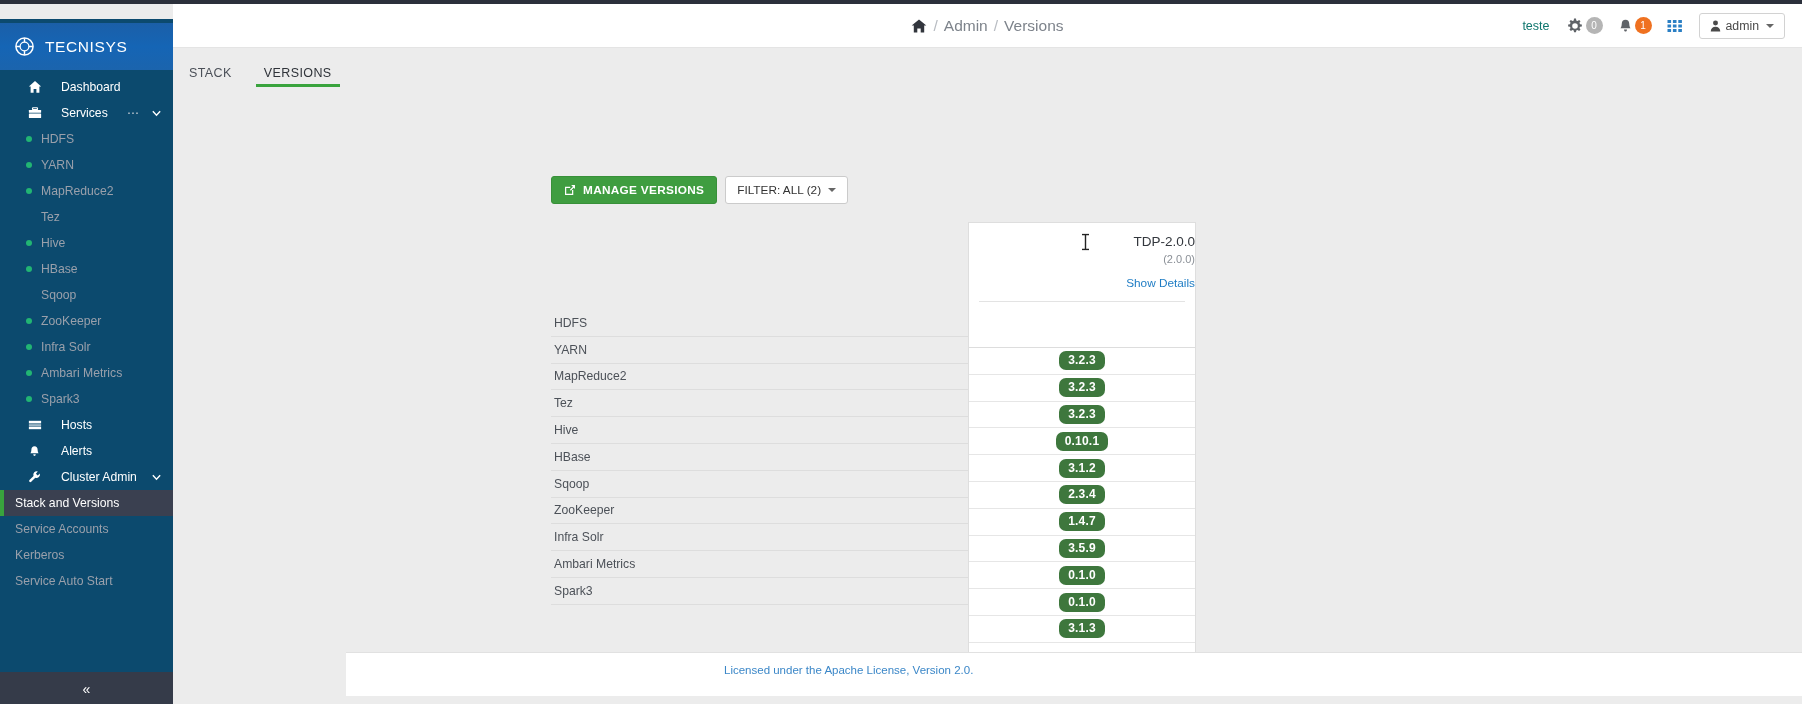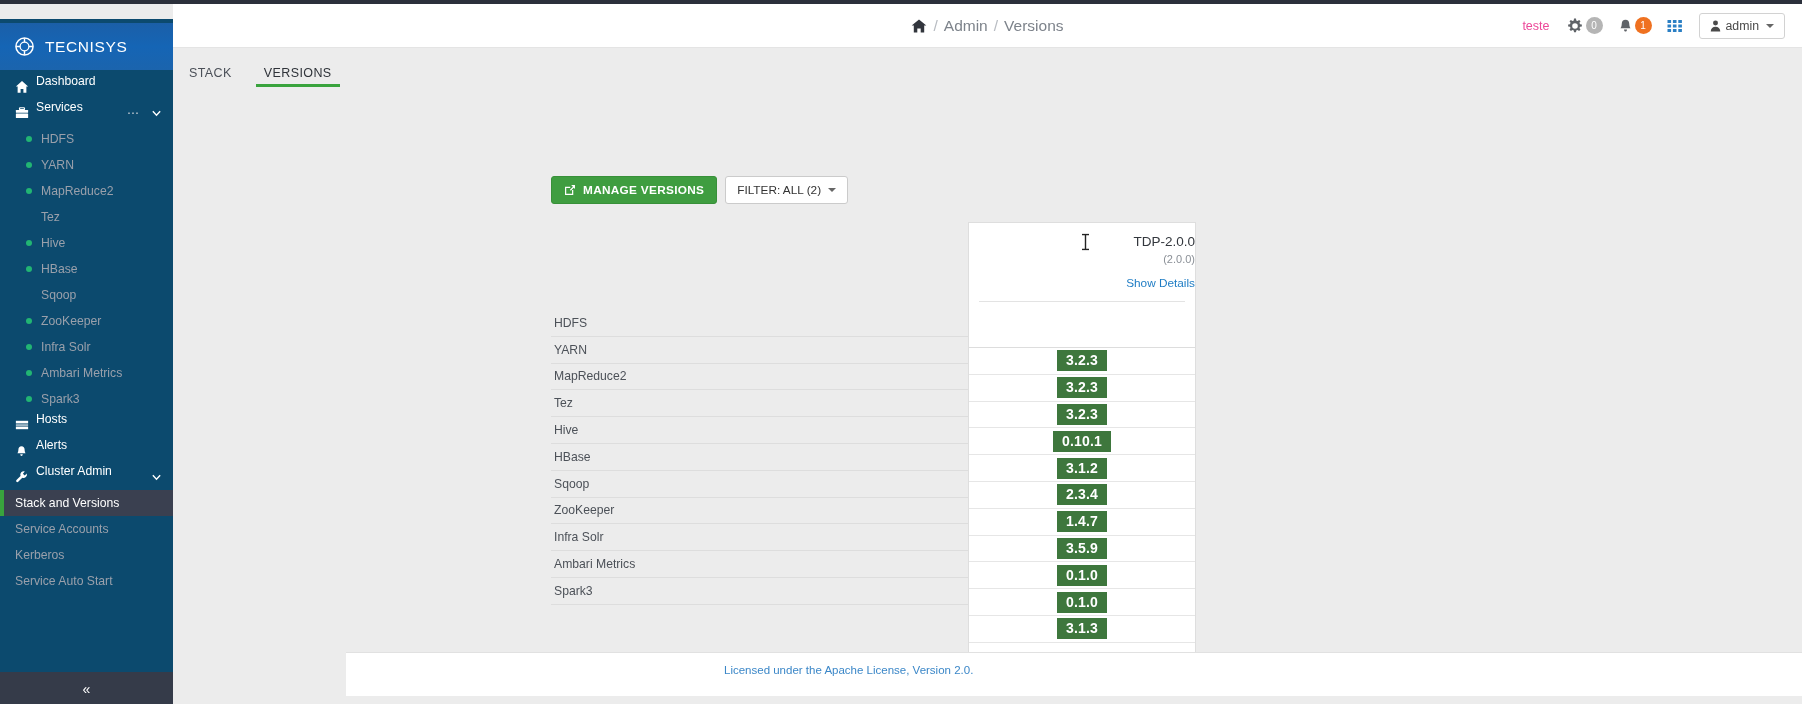--- a/index.html
+++ b/index.html
@@ -33,26 +33,27 @@
     padding-left: 15px;
     margin-top: 4px;
   }
   .brand-logo { width: 19px; height: 19px; flex: 0 0 19px; }
   .brand-text {
     color: #ffffff; font-size: 15.5px; letter-spacing: 0.6px; font-weight: 400;
   }
 
   .nav { padding-top: 4px; }
   .nav-item {
-    display: flex; 
+    display: flex; align-items: center;
     height: 26px;
-    padding-left: 15px;
+    padding-left: 28px;
     color: #ffffff;
     font-size: 12.2px;
     position: relative;
+    gap: 12px;
   }
   .nav-item .ic { width: 17px; flex: 0 0 17px; display:flex; align-items:center; }
   .nav-item .lbl { margin-left: 4px; }
   .nav-item .caret {
     position: absolute; right: 11px; top: 50%; transform: translateY(-50%);
     width: 11px; height: 11px;
   }
   .nav-item .dots {
     position: absolute; right: 33px; top: 50%; transform: translateY(-50%);
     color: #cfd3da; font-size: 12px; letter-spacing: 1px;
@@ -110,21 +111,21 @@
     font-size: 15.5px; color: #8a8f96;
   }
   .breadcrumb .home-ic { width: 16px; height: 16px; display: block; }
   .breadcrumb .sep { color: #b8bcc2; }
   .breadcrumb .crumb { color: #7d838b; }
 
   .topbar-right {
     margin-left: auto; display: flex; align-items: center; gap: 0;
     padding-right: 17px; height: 100%;
   }
-  .teste-label { font-size: 12.5px; color: #ec4899; margin-right: 17px; }
+  .teste-label { font-size: 12.5px; color: #0f766e; margin-right: 17px; }
   .icon-btn { display: flex; align-items: center; margin-right: 15px; }
   .gear-ic { width: 16px; height: 16px; }
   .bell-ic { width: 14px; height: 16px; }
   .count-badge {
     display: inline-flex; align-items: center; justify-content: center;
     width: 17px; height: 17px; border-radius: 50%;
     font-size: 10px; color: #fff; margin-left: 3px;
   }
   .count-badge.grey { background: #b5b5b5; }
   .count-badge.orange { background: #ef7120; }
@@ -208,22 +209,22 @@
   }
   .card-divider { height: 1px; background: #e3e3e3; margin: 10px 10px 0 10px; }
   .card-blank { height: 36px; border-bottom: 1px solid #dddddd; }
   .card-row {
     height: 26.8px; display: flex; align-items: center; justify-content: center;
     border-bottom: 1px solid #e6e6e6;
   }
   .card-foot { height: 19px; }
   .badge {
     background: #3e773d; color: #ffffff;
-    border-radius: 0;
-    font-size: 14px; font-weight: bold;
+    border-radius: 7px;
+    font-size: 12px; font-weight: bold;
     padding: 3px 9px 4px 9px;
     line-height: 1;
     min-width: 42px; text-align: center;
     letter-spacing: 0.2px;
   }
 
   
   .ibeam {
     position: absolute; left: 50%; top: 50%;
     transform: translate(-1px,-50%);

